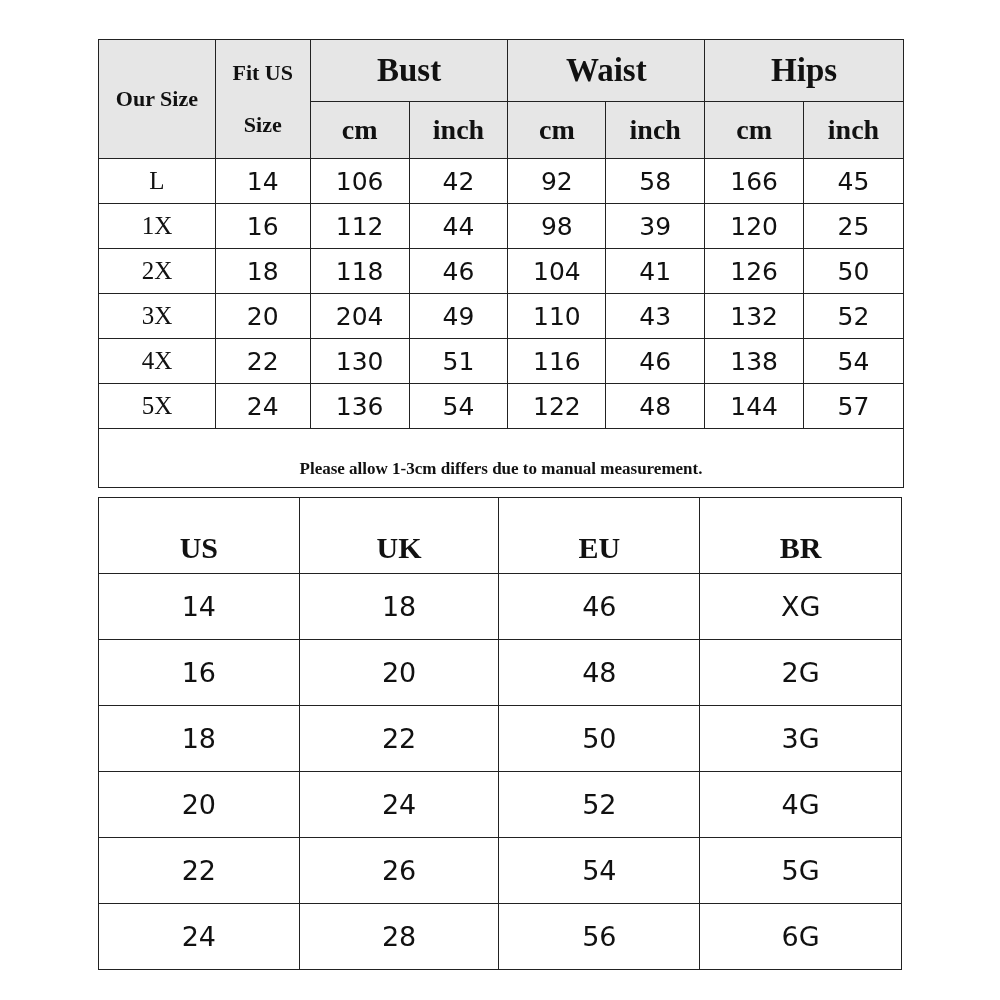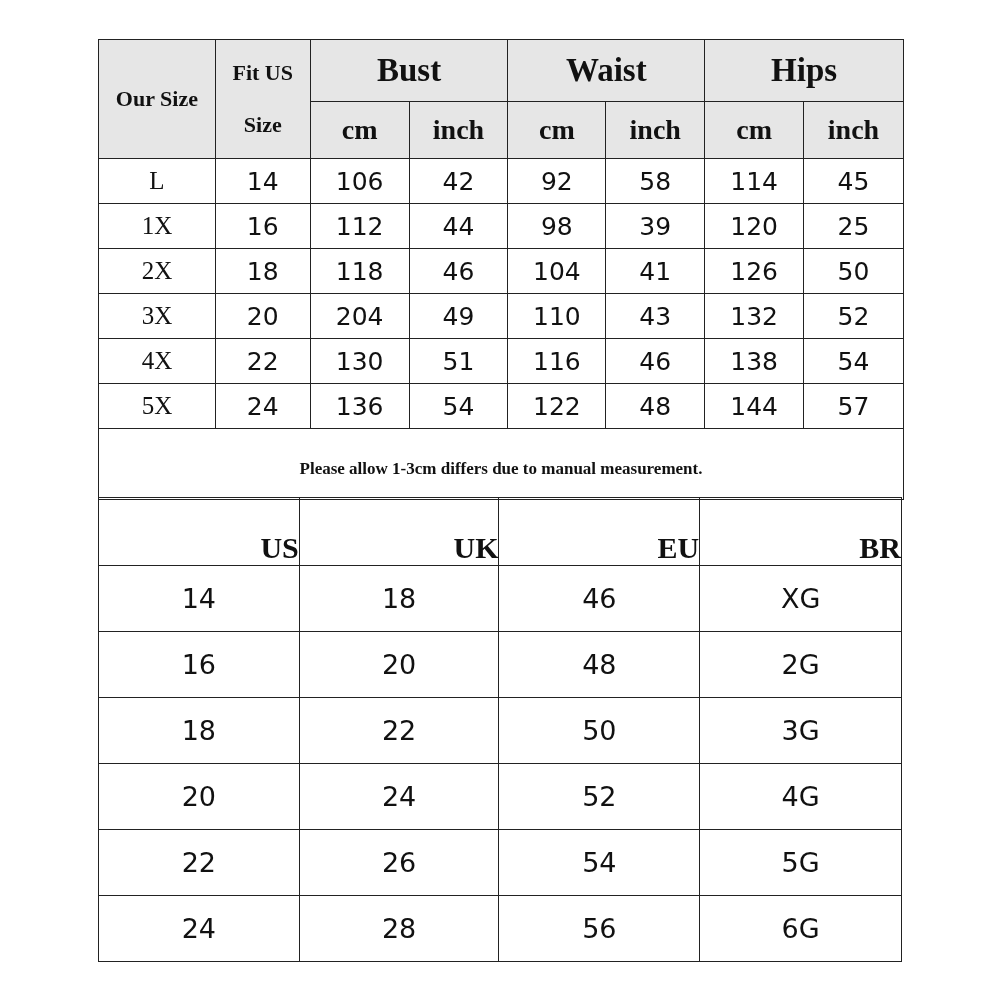--- a/index.html
+++ b/index.html
@@ -6,23 +6,23 @@
   body{width:1000px;height:1000px;position:relative;font-family:"Liberation Serif",serif;color:#111;}
   table{border-collapse:collapse;position:absolute;}
   td,th{border:1.5px solid #222;text-align:center;padding:0;}
   #t1{left:98px;top:39px;width:806px;}
   #t1 th{background:#e6e6e6;font-weight:bold;}
   #t1 .h1 th{height:61px;font-size:33px;}
   #t1 .h2 th{height:56px;font-size:28px;}
   #t1 th.big{font-size:22px;}
   #t1 td{height:44px;font-family:"DejaVu Sans",sans-serif;font-size:25px;font-weight:normal;}
   #t1 td.sz{font-family:"Liberation Serif",serif;font-size:25px;}
-  #t1 td.note{height:50px;font-family:"Liberation Serif",serif;font-size:17px;font-weight:bold;vertical-align:bottom;padding-bottom:20px;}
+  #t1 td.note{height:50px;font-family:"Liberation Serif",serif;font-size:17px;font-weight:bold;vertical-align:bottom;padding-bottom:8px;}
   #t2{left:98px;top:497px;width:804px;}
-  #t2 th{height:67px;font-size:30px;font-weight:bold;vertical-align:bottom;text-align:right;}
+  #t2 th{height:67px;font-size:30px;font-weight:bold;vertical-align:bottom;padding-bottom:8px;}
   #t2 td{height:65px;font-family:"DejaVu Sans",sans-serif;font-size:27px;}
 </style>
 </head>
 <body>
 
 <table id="t1">
   <colgroup>
     <col style="width:117px">
       <col style="width:95px">
     <col style="width:99px">
@@ -50,21 +50,21 @@
   </tr>
   </tbody>
     <tbody id="t1body">
       <tr>
         <td class="sz">L</td>
         <td>14</td>
         <td>106</td>
         <td>42</td>
         <td>92</td>
         <td>58</td>
-        <td>114</td>
+        <td>166</td>
         <td>45</td>
       </tr>
       <tr>
         <td class="sz">1X</td>
         <td>16</td>
         <td>112</td>
         <td>44</td>
         <td>98</td>
         <td>39</td>
         <td>120</td>

